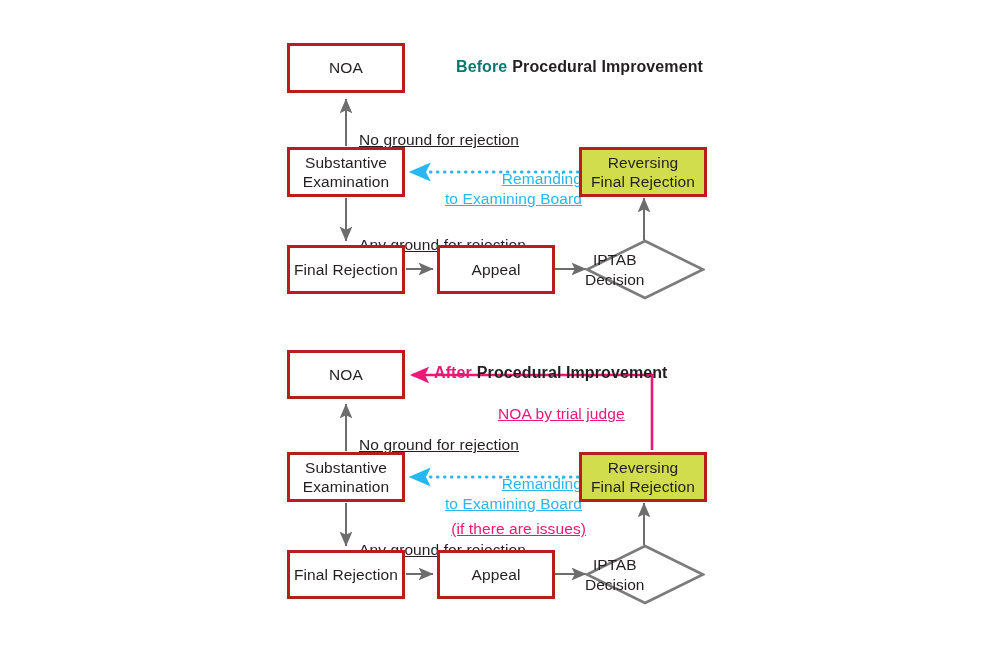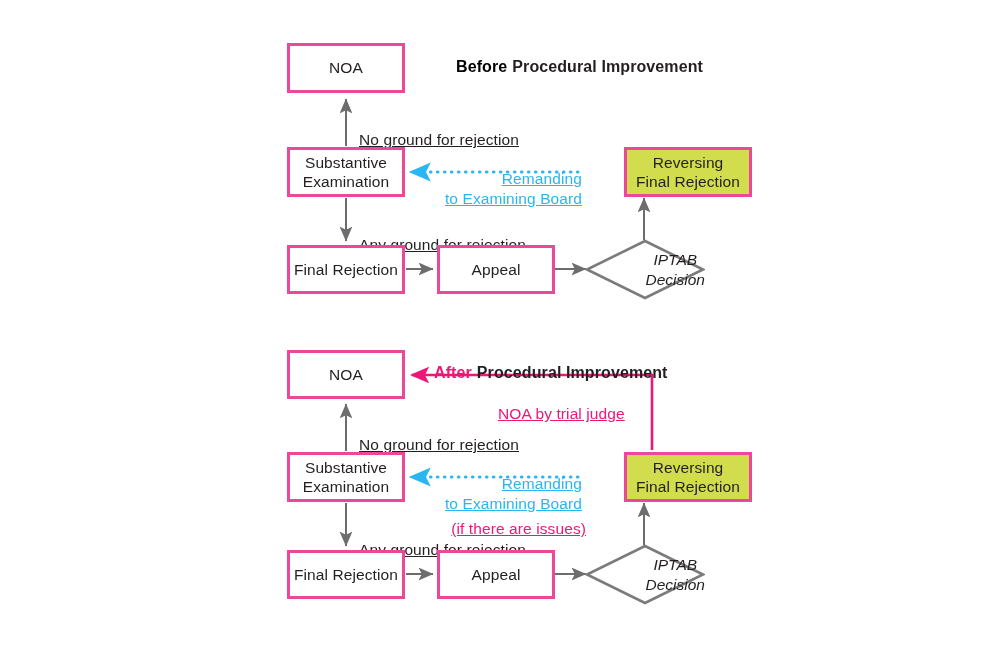--- a/index.html
+++ b/index.html
@@ -23,46 +23,44 @@
     left: 0;
     top: 0;
     width: 995px;
     height: 663px;
     pointer-events: none;
   }
   
   .node {
     position: absolute;
     box-sizing: border-box;
-    border: 3px solid #ec4899;
+    border: 3px solid #b91c1c;
     background: #ffffff;
     display: flex;
     align-items: center;
     justify-content: center;
     text-align: center;
     color: #231f20;
     font-size: 15.5px;
     line-height: 1.25;
     letter-spacing: .1px;
   }
   .node.accent {
     background: #d2dd4d;
-    margin-left: 45px;
   }
   .node .nlabel {
     display: block;
     white-space: pre-line;
   }
   
   .diamond-wrap {
     position: absolute;
     display: flex;
     align-items: center;
-    justify-content: flex-end;
-    font-style: italic;
+    justify-content: flex-start;
   }
   .diamond-wrap .dlabel {
     position: relative;
     z-index: 2;
     text-align: center;
     color: #231f20;
     font-size: 15.5px;
     line-height: 1.25;
     white-space: pre-line;
   }
@@ -81,21 +79,21 @@
   .lbl.center { text-align: right; }
   
   .title {
     position: absolute;
     font-size: 16px;
     font-weight: bold;
     letter-spacing: .1px;
     white-space: nowrap;
     color: #231f20;
   }
-  .title .kw-before { color: #000000; }
+  .title .kw-before { color: #0f766e; }
   .title .kw-after  { color: #ec1777; }
   .title .rest      { color: #231f20; }
 </style>
 </head>
 <body>
 
 <div id="canvas">
 
   <svg class="layer" viewBox="0 0 995 663" xmlns="http://www.w3.org/2000/svg">
     <defs>

